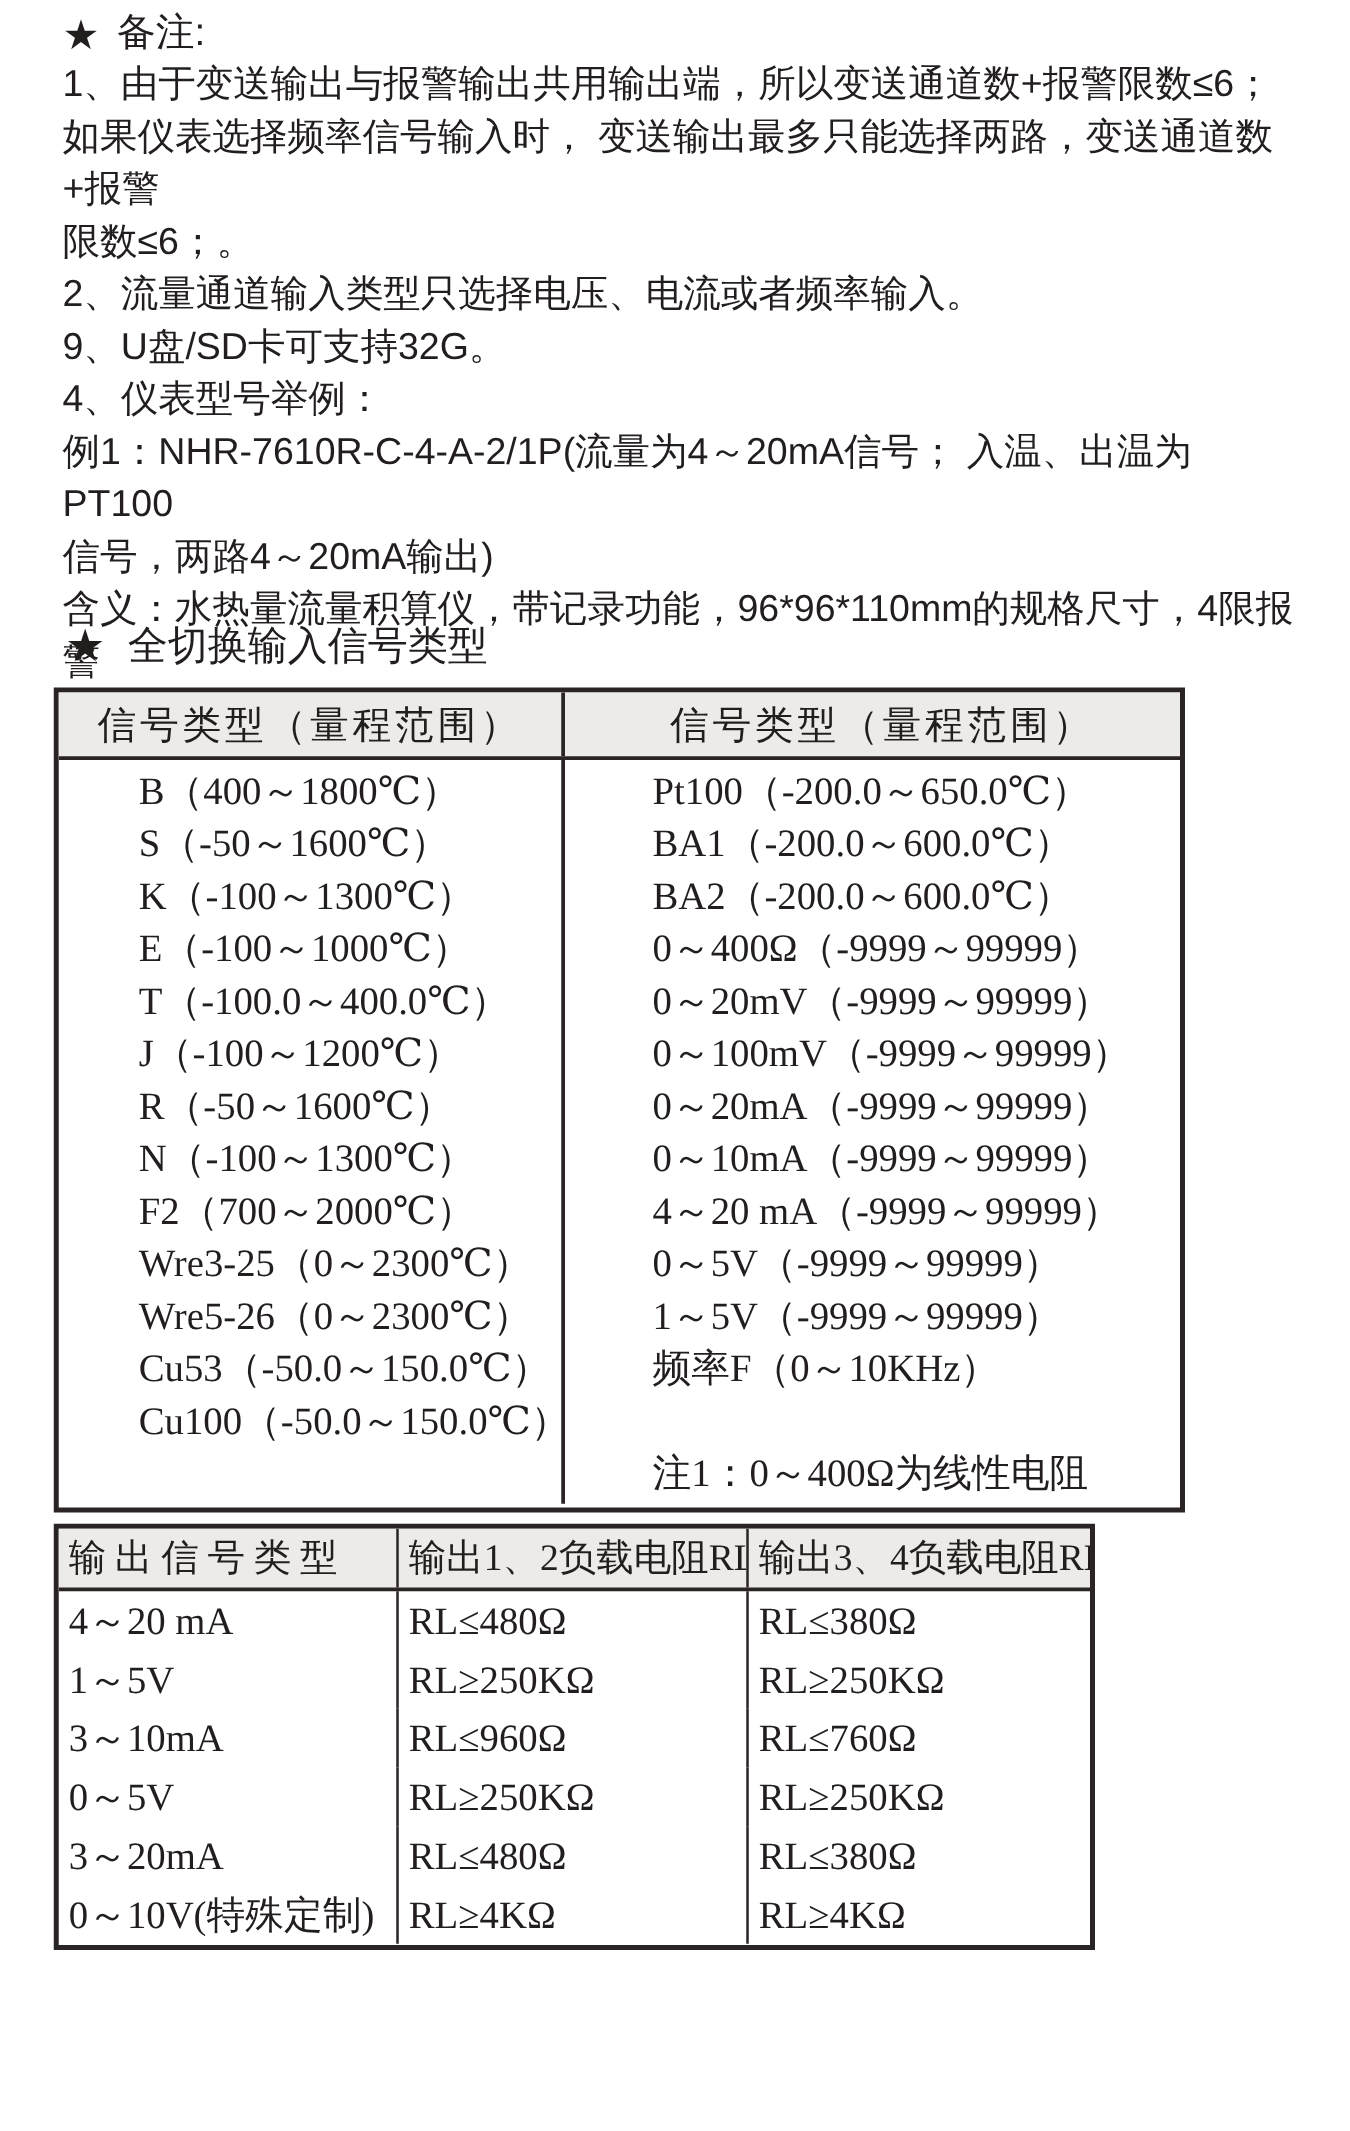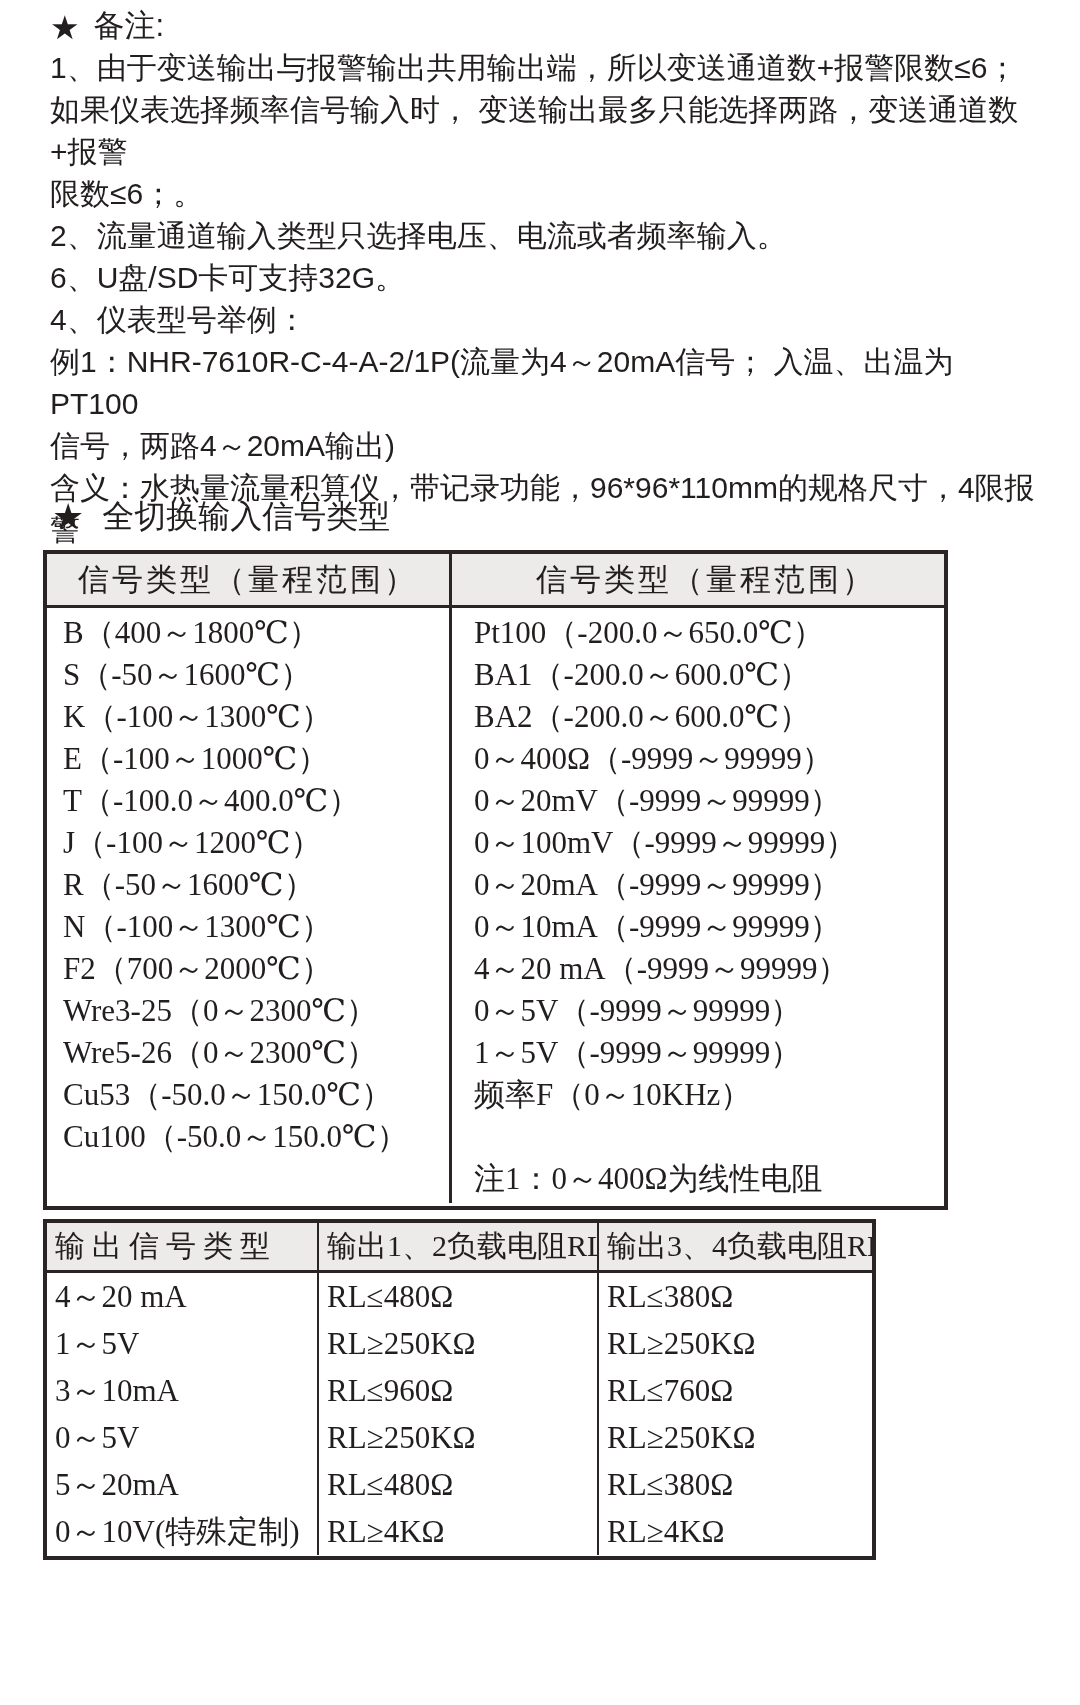--- a/index.html
+++ b/index.html
@@ -37,21 +37,21 @@
   .t1-hcell {
     display:flex; align-items:center; justify-content:center;
     font-size:31px; letter-spacing:3px;
   }
   .t1-hcell.left  { width:405px; border-right:3px solid #2b2424; }
   .t1-hcell.right { flex:1; }
   .t1-body { display:flex; height:595px; }
   .t1-col { font-size:31px; line-height:42px; padding-top:4px; white-space:nowrap; }
   .t1-col.left  { width:405px; border-right:3px solid #2b2424; padding-left:16px; }
   .t1-col.right { flex:1; padding-left:22px; }
-  .t1-line { height:42px; }
+  .t1-line { height:42px;margin-left:48px; }
   
   #table-output { left:43px; top:1219px; width:833px; height:341px; }
   .t2-header { display:flex; height:50px; background:#ecebe9; border-bottom:3px solid #2b2424; }
   .t2-hcell {
     display:flex; align-items:center;
     font-size:30px; padding-left:8px; white-space:nowrap; overflow:hidden;
   }
   .t2-hcell.c1 { width:272px; border-right:2px solid #2b2424; letter-spacing:7px; }
   .t2-hcell.c2 { width:280px; border-right:2px solid #2b2424; }
   .t2-hcell.c3 { flex:1; }
@@ -69,21 +69,21 @@
 
 <div class="notes">
   <div class="note-heading">
     <span class="star">★</span>
     <span>备注:</span>
   </div>
   <div class="note-line">1、由于变送输出与报警输出共用输出端，所以变送通道数+报警限数≤6；</div>
   <div class="note-line">如果仪表选择频率信号输入时， 变送输出最多只能选择两路，变送通道数+报警</div>
   <div class="note-line">限数≤6；。</div>
   <div class="note-line">2、流量通道输入类型只选择电压、电流或者频率输入。</div>
-  <div class="note-line">6、U盘/SD卡可支持32G。</div>
+  <div class="note-line">9、U盘/SD卡可支持32G。</div>
   <div class="note-line">4、仪表型号举例：</div>
   <div class="note-line">例1：NHR-7610R-C-4-A-2/1P(流量为4～20mA信号； 入温、出温为PT100</div>
   <div class="note-line">信号，两路4～20mA输出)</div>
   <div class="note-line">含义：水热量流量积算仪，带记录功能，96*96*110mm的规格尺寸，4限报警</div>
   <div class="note-line">输出，AC100～240V供电，2路变送输出，1路馈电输出。</div>
 </div>
 
 <div class="sec-heading" id="heading-input">
   <span class="star">★</span>
   <span>全切换输入信号类型</span>
@@ -154,21 +154,21 @@
     <div class="t2-cell c1">3～10mA</div>
     <div class="t2-cell c2">RL≤960Ω</div>
     <div class="t2-cell c3">RL≤760Ω</div>
   </div>
   <div class="t2-row serif">
     <div class="t2-cell c1">0～5V</div>
     <div class="t2-cell c2">RL≥250KΩ</div>
     <div class="t2-cell c3">RL≥250KΩ</div>
   </div>
   <div class="t2-row serif">
-    <div class="t2-cell c1">5～20mA</div>
+    <div class="t2-cell c1">3～20mA</div>
     <div class="t2-cell c2">RL≤480Ω</div>
     <div class="t2-cell c3">RL≤380Ω</div>
   </div>
   <div class="t2-row serif">
     <div class="t2-cell c1">0～10V(特殊定制)</div>
     <div class="t2-cell c2">RL≥4KΩ</div>
     <div class="t2-cell c3">RL≥4KΩ</div>
   </div>
 </div>
 

